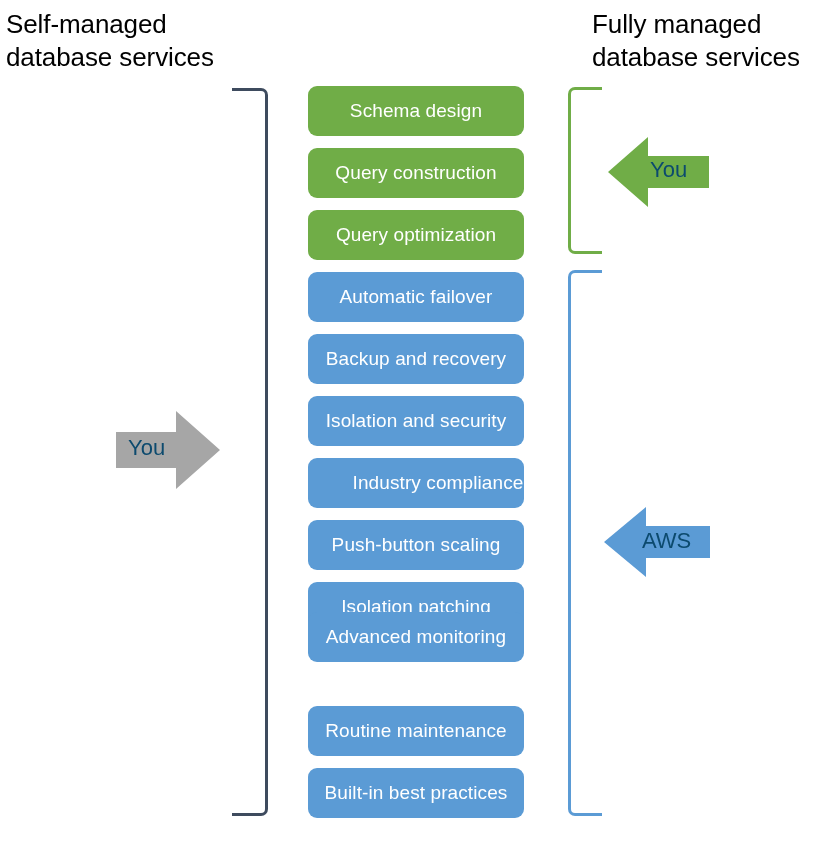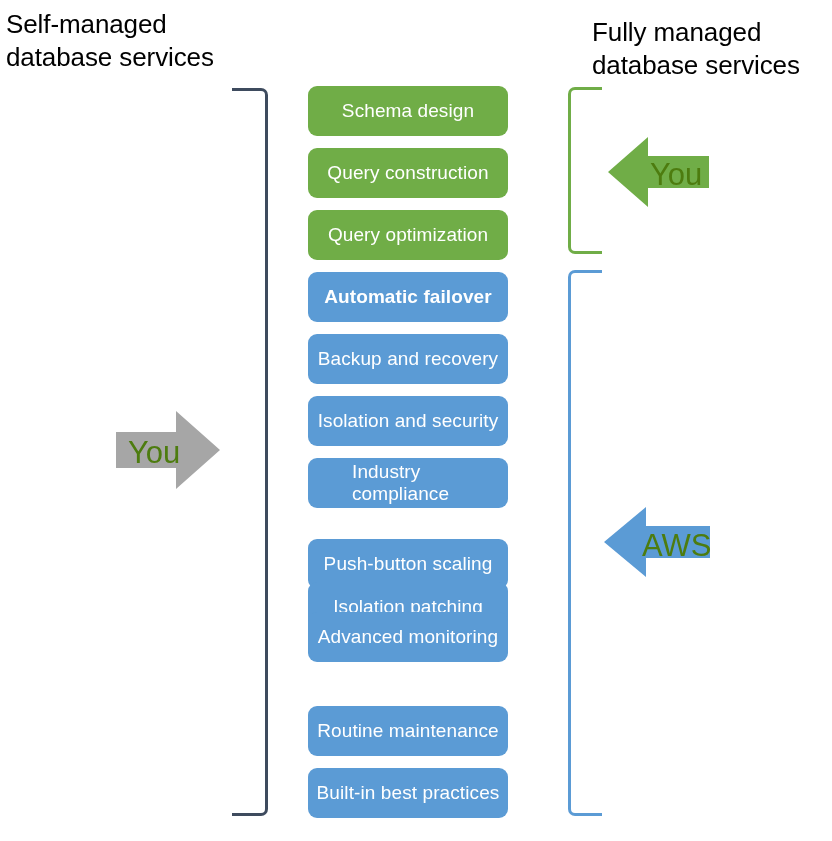--- a/index.html
+++ b/index.html
@@ -33,29 +33,29 @@
     white-space: pre-line;
     letter-spacing: -0.1px;
   }
   #heading-left {
     left: 6px;
     top: 8px;
     width: 228px;
   }
   #heading-right {
     left: 592px;
-    top: 16px;
+    top: 8px;
     width: 234px;
   }
 
   
   .cap-box {
     position: absolute;
     left: 308px;
-    width: 200px;
+    width: 216px;
     height: 50px;
     border-radius: 9px;
     display: flex;
     align-items: center;
     justify-content: center;
     color: #ffffff;
     font-size: 19px;
     font-family: "Liberation Sans", sans-serif;
     letter-spacing: 0.1px;
     box-sizing: border-box;
@@ -108,22 +108,22 @@
     border-radius: 7px 0 0 7px;
   }
 
   
   .arrow {
     position: absolute;
   }
   .arrow svg { display: block; }
   .arrow-label {
     position: absolute;
-    color: #4d7c0f;
-    font-size: 31px;
+    color: #0c4a6e;
+    font-size: 22px;
     font-family: "Liberation Sans", sans-serif;
     line-height: 1;
     white-space: nowrap;
   }
 
   #arrow-you-left      { left: 116px; top: 411px; }
   #arrow-you-left .arrow-label  { left: 12px;  top: 26px; }
 
   #arrow-you-right     { left: 608px; top: 137px; }
   #arrow-you-right .arrow-label { left: 42px;  top: 22px; }
@@ -145,25 +145,25 @@
   <div id="bracket-self-managed" class="bracket open-right"></div>
 
   <div id="bracket-you-managed" class="bracket open-left"></div>
 
   <div id="bracket-aws-managed" class="bracket open-left"></div>
 
   <div id="box-layer">
       <div class="cap-box green" style="top: 86px;">Schema design</div>
       <div class="cap-box green" style="top: 148px;">Query construction</div>
       <div class="cap-box green" style="top: 210px;">Query optimization</div>
-      <div class="cap-box blue" style="top: 272px; font-weight: bold;">Automatic failover</div>
+      <div class="cap-box blue" style="top: 272px;">Automatic failover</div>
       <div class="cap-box blue" style="top: 334px;">Backup and recovery</div>
       <div class="cap-box blue" style="top: 396px;">Isolation and security</div>
       <div class="cap-box blue" style="top: 458px; padding-left: 44px;">Industry compliance</div>
-      <div class="cap-box blue" style="top: 520px; margin-top: 19px;">Push-button scaling</div>
+      <div class="cap-box blue" style="top: 520px;">Push-button scaling</div>
       <div class="cap-box blue" style="top: 582px;">Isolation patching</div>
       <div class="cap-box blue" style="top: 612px;">Advanced monitoring</div>
       <div class="cap-box blue" style="top: 706px;">Routine maintenance</div>
       <div class="cap-box blue" style="top: 768px;">Built-in best practices</div>
     </div>
 
   <div id="arrow-you-left" class="arrow">
     <svg width="104" height="78" viewBox="0 0 104 78" aria-hidden="true">
       <polygon points="0,21 60,21 60,0 104,39 60,78 60,57 0,57" fill="#A6A6A6"></polygon>
     </svg>

